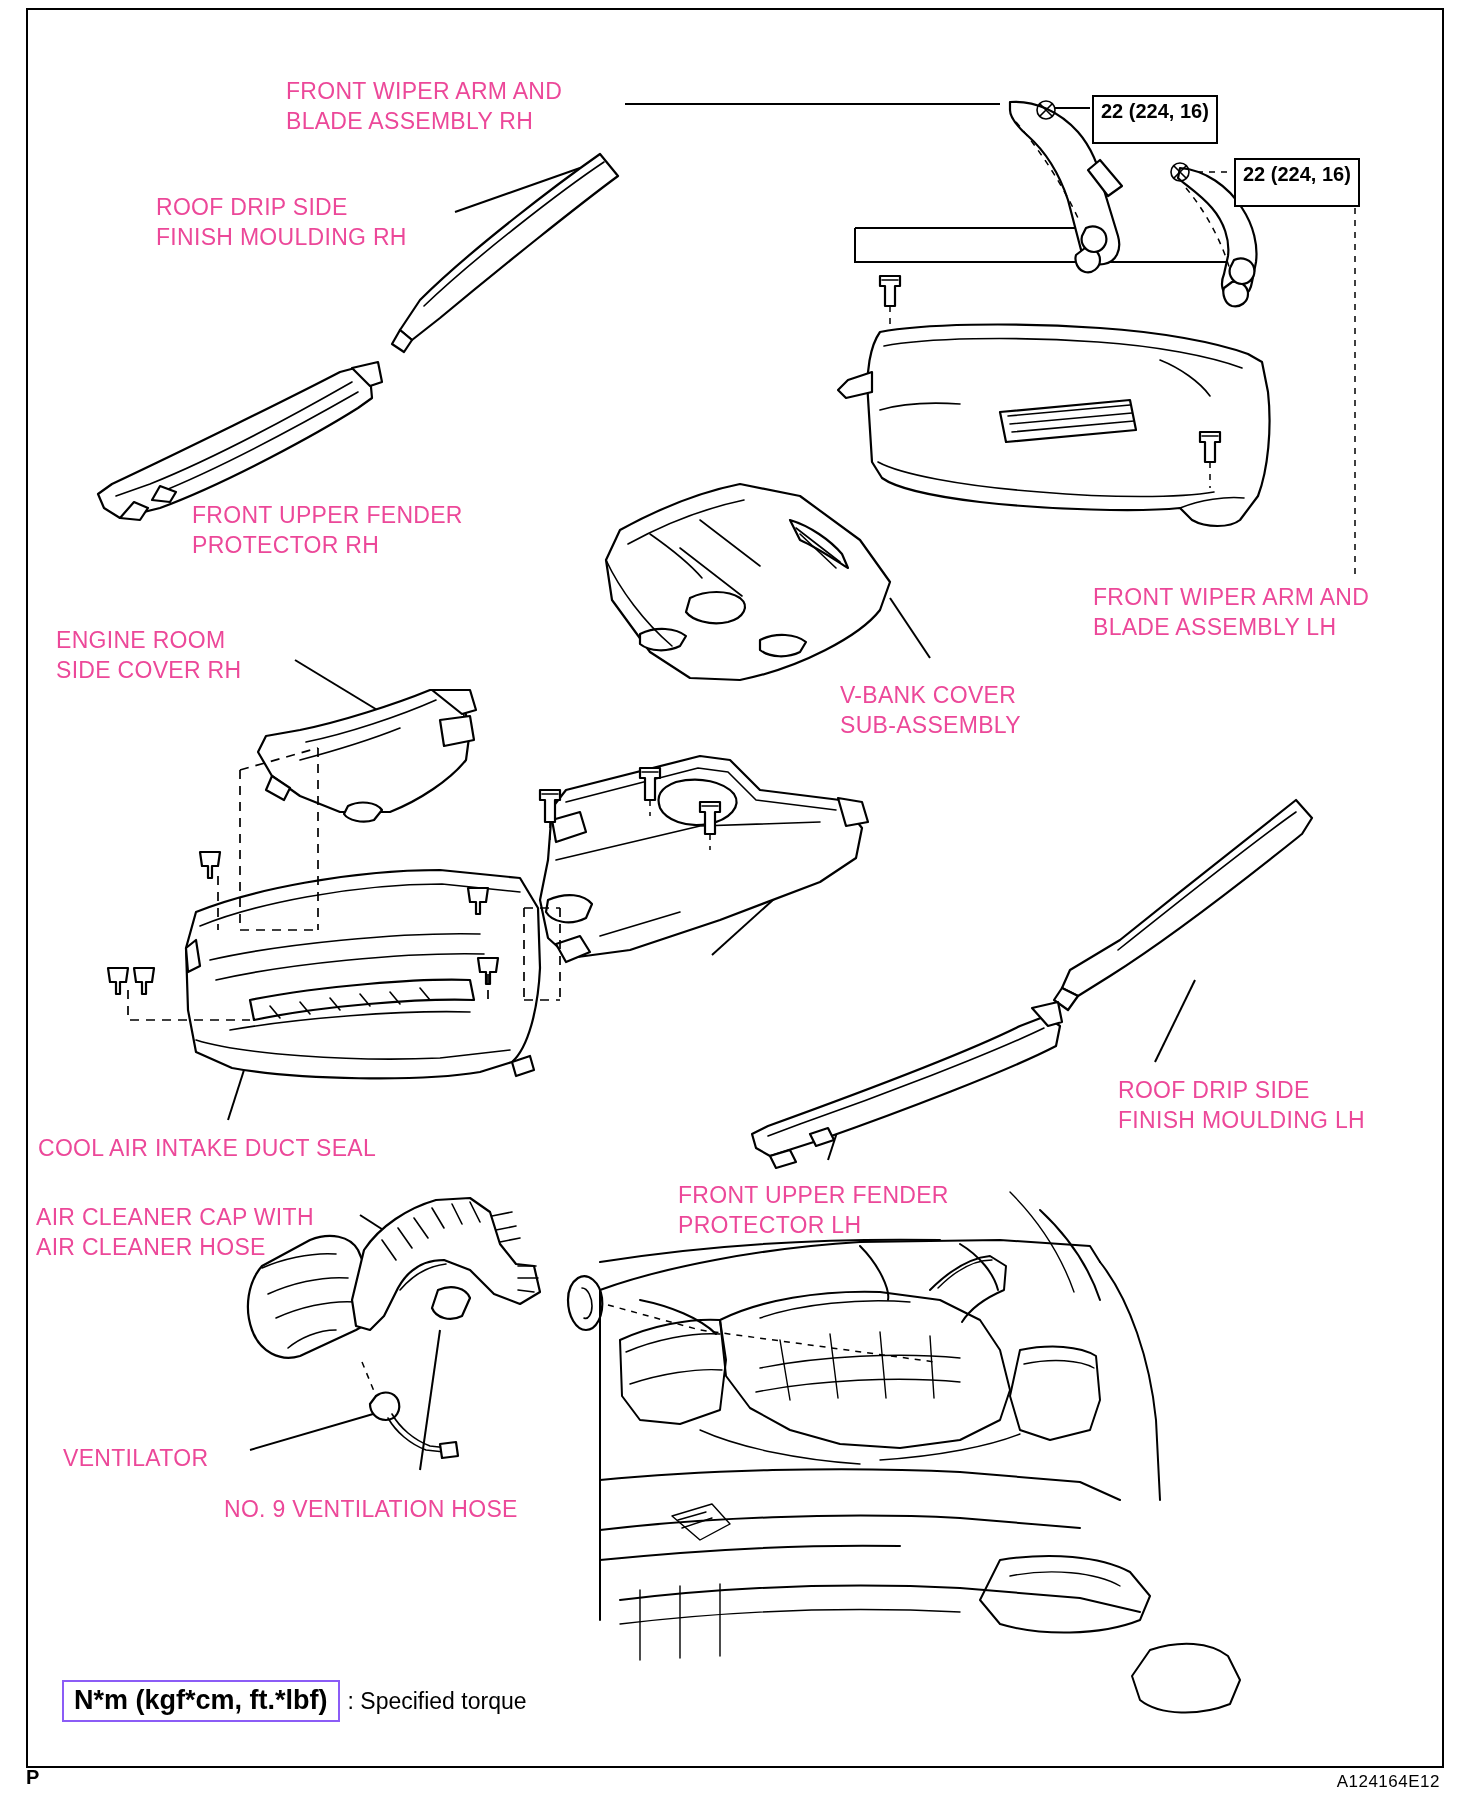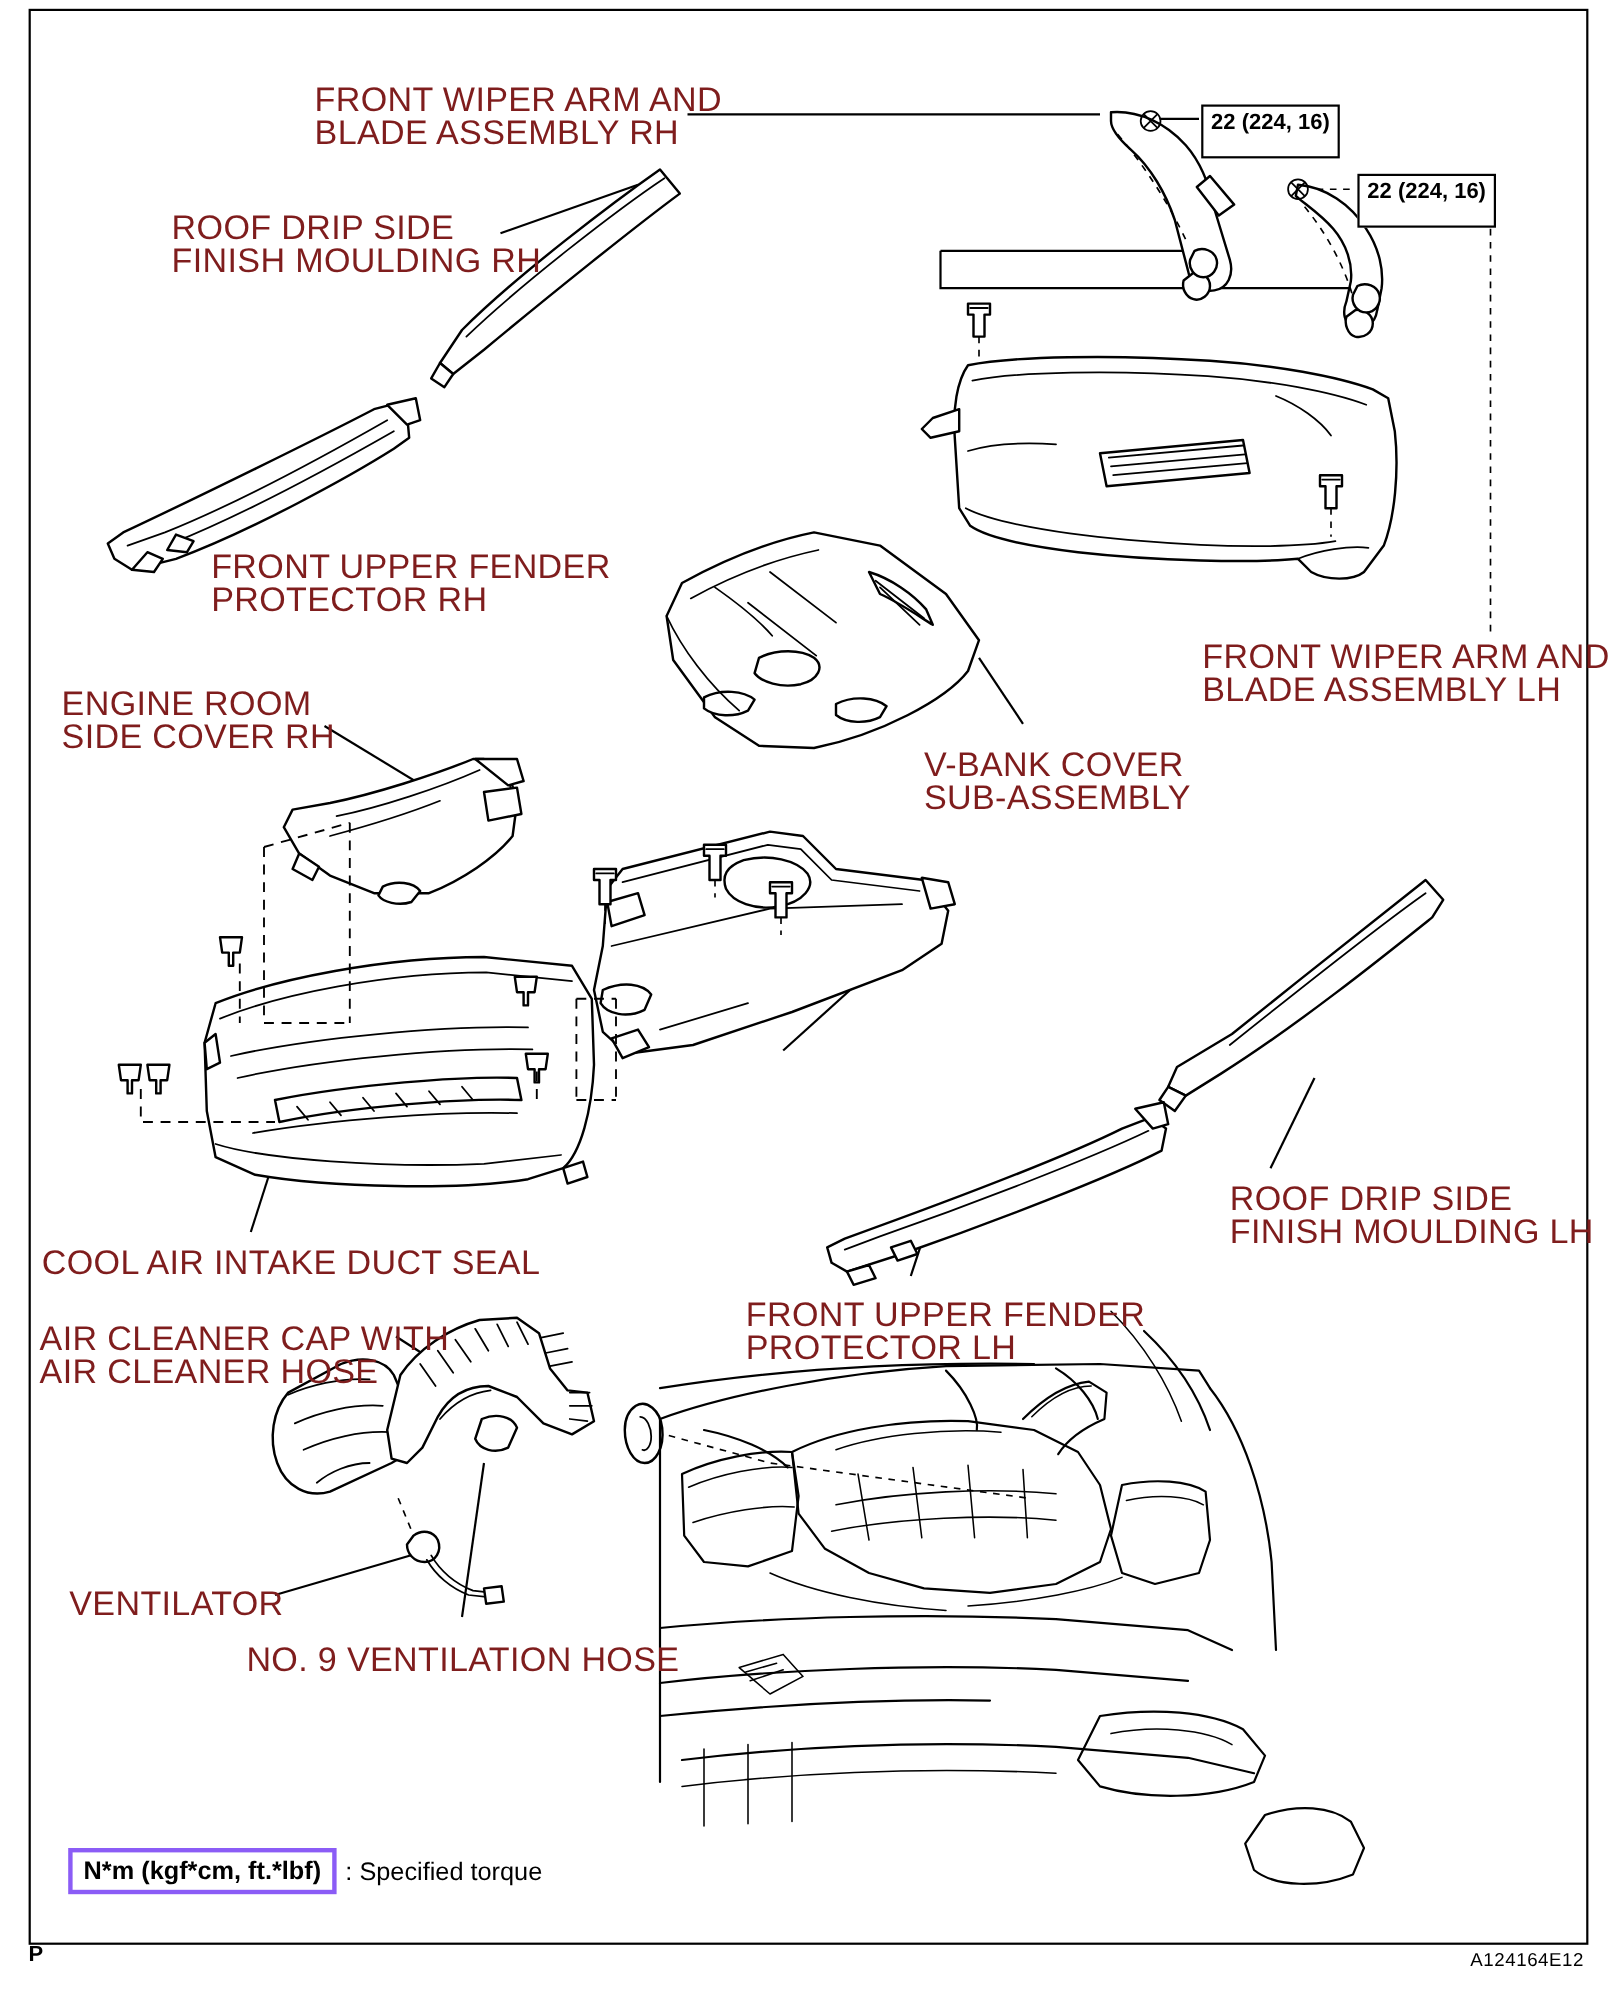--- a/index.html
+++ b/index.html
@@ -21,23 +21,23 @@
     position: absolute;
     left: 26px;
     top: 8px;
     width: 1418px;
     height: 1760px;
     border: 2px solid #000;
     box-sizing: border-box;
   }
   .label {
     position: absolute;
-    font-size: 31px;
+    font-size: 23px;
     line-height: 30px;
-    color: #7f1d1d;
+    color: #ec4899;
     letter-spacing: 0.3px;
     white-space: pre-line;
   }
   .torque-box {
     position: absolute;
     border: 2px solid #000;
     background: #fff;
     font-size: 20px;
     font-weight: bold;
     padding: 2px 7px 19px 7px;
@@ -46,24 +46,24 @@
   }
   .legend {
     position: absolute;
     left: 62px;
     top: 1680px;
     display: flex;
     align-items: center;
     font-size: 23px;
   }
   .legend-box {
-    border: 4px solid #8b5cf6;
+    border: 2px solid #8b5cf6;
     padding: 3px 10px 4px 10px;
     font-weight: bold;
-    font-size: 23px;
+    font-size: 27px;
     margin-right: 8px;
   }
   .corner-p {
     position: absolute;
     left: 26px;
     top: 1766px;
     font-size: 20px;
     font-weight: bold;
   }
   .figcode {

